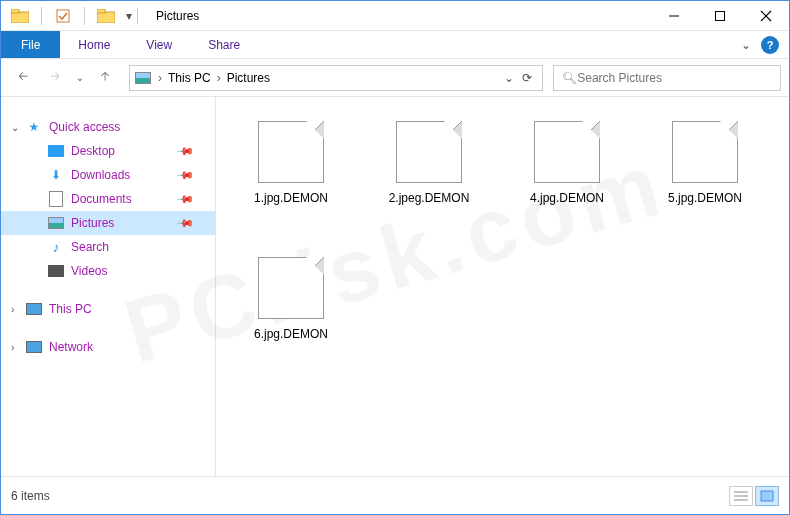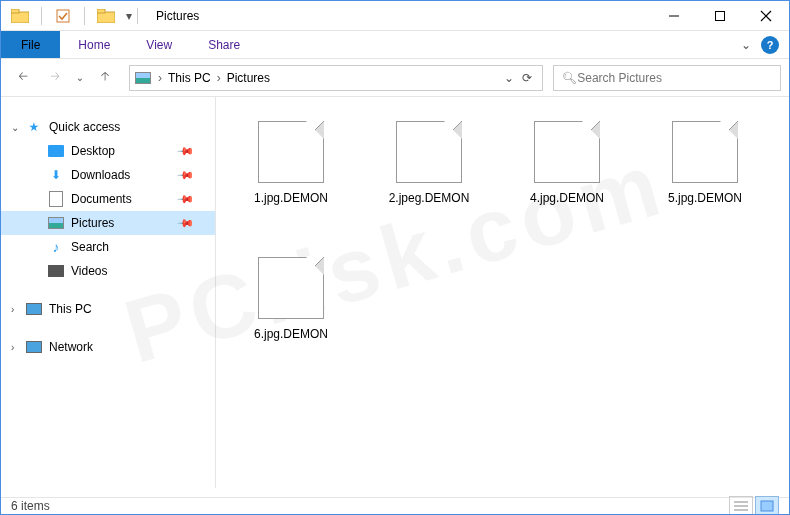--- a/index.html
+++ b/index.html
@@ -7,21 +7,21 @@
 
 .titlebar { height: 30px; display: flex; align-items: center; background: #fff; border-bottom: 1px solid #e5e5e5; }
 .titlebar-icons { display: flex; align-items: center; padding-left: 8px; gap: 6px; }
 .qat-icon { width: 22px; height: 22px; display: flex; align-items: center; justify-content: center; }
 .qat-sep { width: 1px; height: 18px; background: #ccc; margin: 0 4px; }
 .title-text { margin-left: 10px; font-size: 12px; color: #000; }
 .sysbtns { margin-left: auto; display: flex; }
 .sysbtn { width: 46px; height: 30px; display: flex; align-items: center; justify-content: center; }
 
 .ribbon { height: 28px; display: flex; align-items: stretch; border-bottom: 1px solid #e5e5e5; }
-.file-tab { background: #1979ca; color: #000000; padding: 8px 20px; display: flex; align-items: center; font-size: 12px; }
+.file-tab { background: #1979ca; color: #ffffff; padding: 8px 20px; display: flex; align-items: center; font-size: 12px; }
 .ribbon-tab { padding: 0 18px; display: flex; align-items: center; color: #4c1d95; font-size: 12px; }
 .ribbon-right { margin-left: auto; display: flex; align-items: center; padding-right: 10px; gap: 10px; }
 .help-badge { width: 18px; height: 18px; border-radius: 50%; background: #1979ca; color: #fff; display: flex; align-items: center; justify-content: center; font-size: 11px; font-weight: bold; }
 
 .navbar { height: 38px; display: flex; align-items: center; padding: 4px 8px; gap: 4px; border-bottom: 1px solid #e5e5e5; }
 .navbtn { width: 28px; height: 28px; display: flex; align-items: center; justify-content: center; color: #555; }
 .navbtn.disabled { color: #bbb; }
 .addrbar { flex: 1; height: 26px; border: 1px solid #ccc; display: flex; align-items: center; padding: 0 4px; margin: 0 6px; }
 .crumb { padding: 0 4px; color: #000; }
 .crumb-sep { color: #666; padding: 0 2px; }
@@ -32,33 +32,33 @@
 
 .body { display: flex; height: calc(100% - 30px - 28px - 38px - 26px); }
 
 .sidebar { width: 215px; border-right: 1px solid #e5e5e5; padding-top: 18px; overflow: hidden; }
 .tree-item { display: flex; align-items: center; height: 24px; padding-left: 8px; cursor: default; }
 .tree-item.lvl1 { padding-left: 10px; }
 .tree-item.lvl2 { padding-left: 46px; }
 .tree-item.selected { background: #cce8ff; }
 .tree-expand { width: 14px; color: #555; font-size: 10px; }
 .tree-icon { width: 18px; height: 18px; margin-right: 6px; display: flex; align-items: center; justify-content: center; }
-.tree-label { color: #000000; }
+.tree-label { color: #a21caf; }
 .pin { margin-left: auto; margin-right: 22px; color: #888; font-size: 11px; transform: rotate(45deg); }
 .tree-gap { height: 14px; }
 
 .content { flex: 1; padding: 18px 10px 10px 10px; position: relative; }
 .icon-grid { display: grid; grid-template-columns: repeat(4, 130px); grid-auto-rows: 120px; gap: 16px 8px; justify-content: start; }
 .file-item { display: flex; flex-direction: column; align-items: center; text-align: center; }
 .file-thumb { width: 70px; height: 70px; position: relative; margin-bottom: 6px; }
 .file-page { position: absolute; inset: 6px 2px 2px 2px; background: #fff; border: 1px solid #999; }
 .file-fold { position: absolute; top: 6px; right: 2px; width: 18px; height: 18px; background: linear-gradient(135deg, #fff 0 48%, #999 50%, #ddd 52% 100%); clip-path: polygon(100% 0, 0 0, 100% 100%); }
 .file-name { font-size: 12px; color: #000; max-width: 120px; word-break: break-all; }
 
-.statusbar { position: absolute; bottom: 0; left: 0; right: 0; height: 17px; border-top: 1px solid #e5e5e5; display: flex; align-items: center; padding: 0 10px; background: #fff; }
+.statusbar { position: absolute; bottom: 0; left: 0; right: 0; height: 38px; border-top: 1px solid #e5e5e5; display: flex; align-items: center; padding: 0 10px; background: #fff; }
 .status-text { color: #444; }
 .viewbtns { margin-left: auto; display: flex; gap: 2px; }
 .viewbtn { width: 24px; height: 20px; border: 1px solid #ccc; display: flex; align-items: center; justify-content: center; }
 .viewbtn.active { background: #cce8ff; border-color: #8eb7e2; }
 
 .watermark { position: absolute; top: 50%; left: 50%; transform: translate(-50%, -50%) rotate(-16deg); font-size: 90px; font-weight: 700; color: rgba(0,0,0,0.045); letter-spacing: 6px; pointer-events: none; user-select: none; white-space: nowrap; font-family: Arial, sans-serif; }
 
 
 .ic-quick { color:#2a9df4; }
 .ic-desktop{ width:16px;height:12px;background:#2a9df4;border-radius:1px; }

